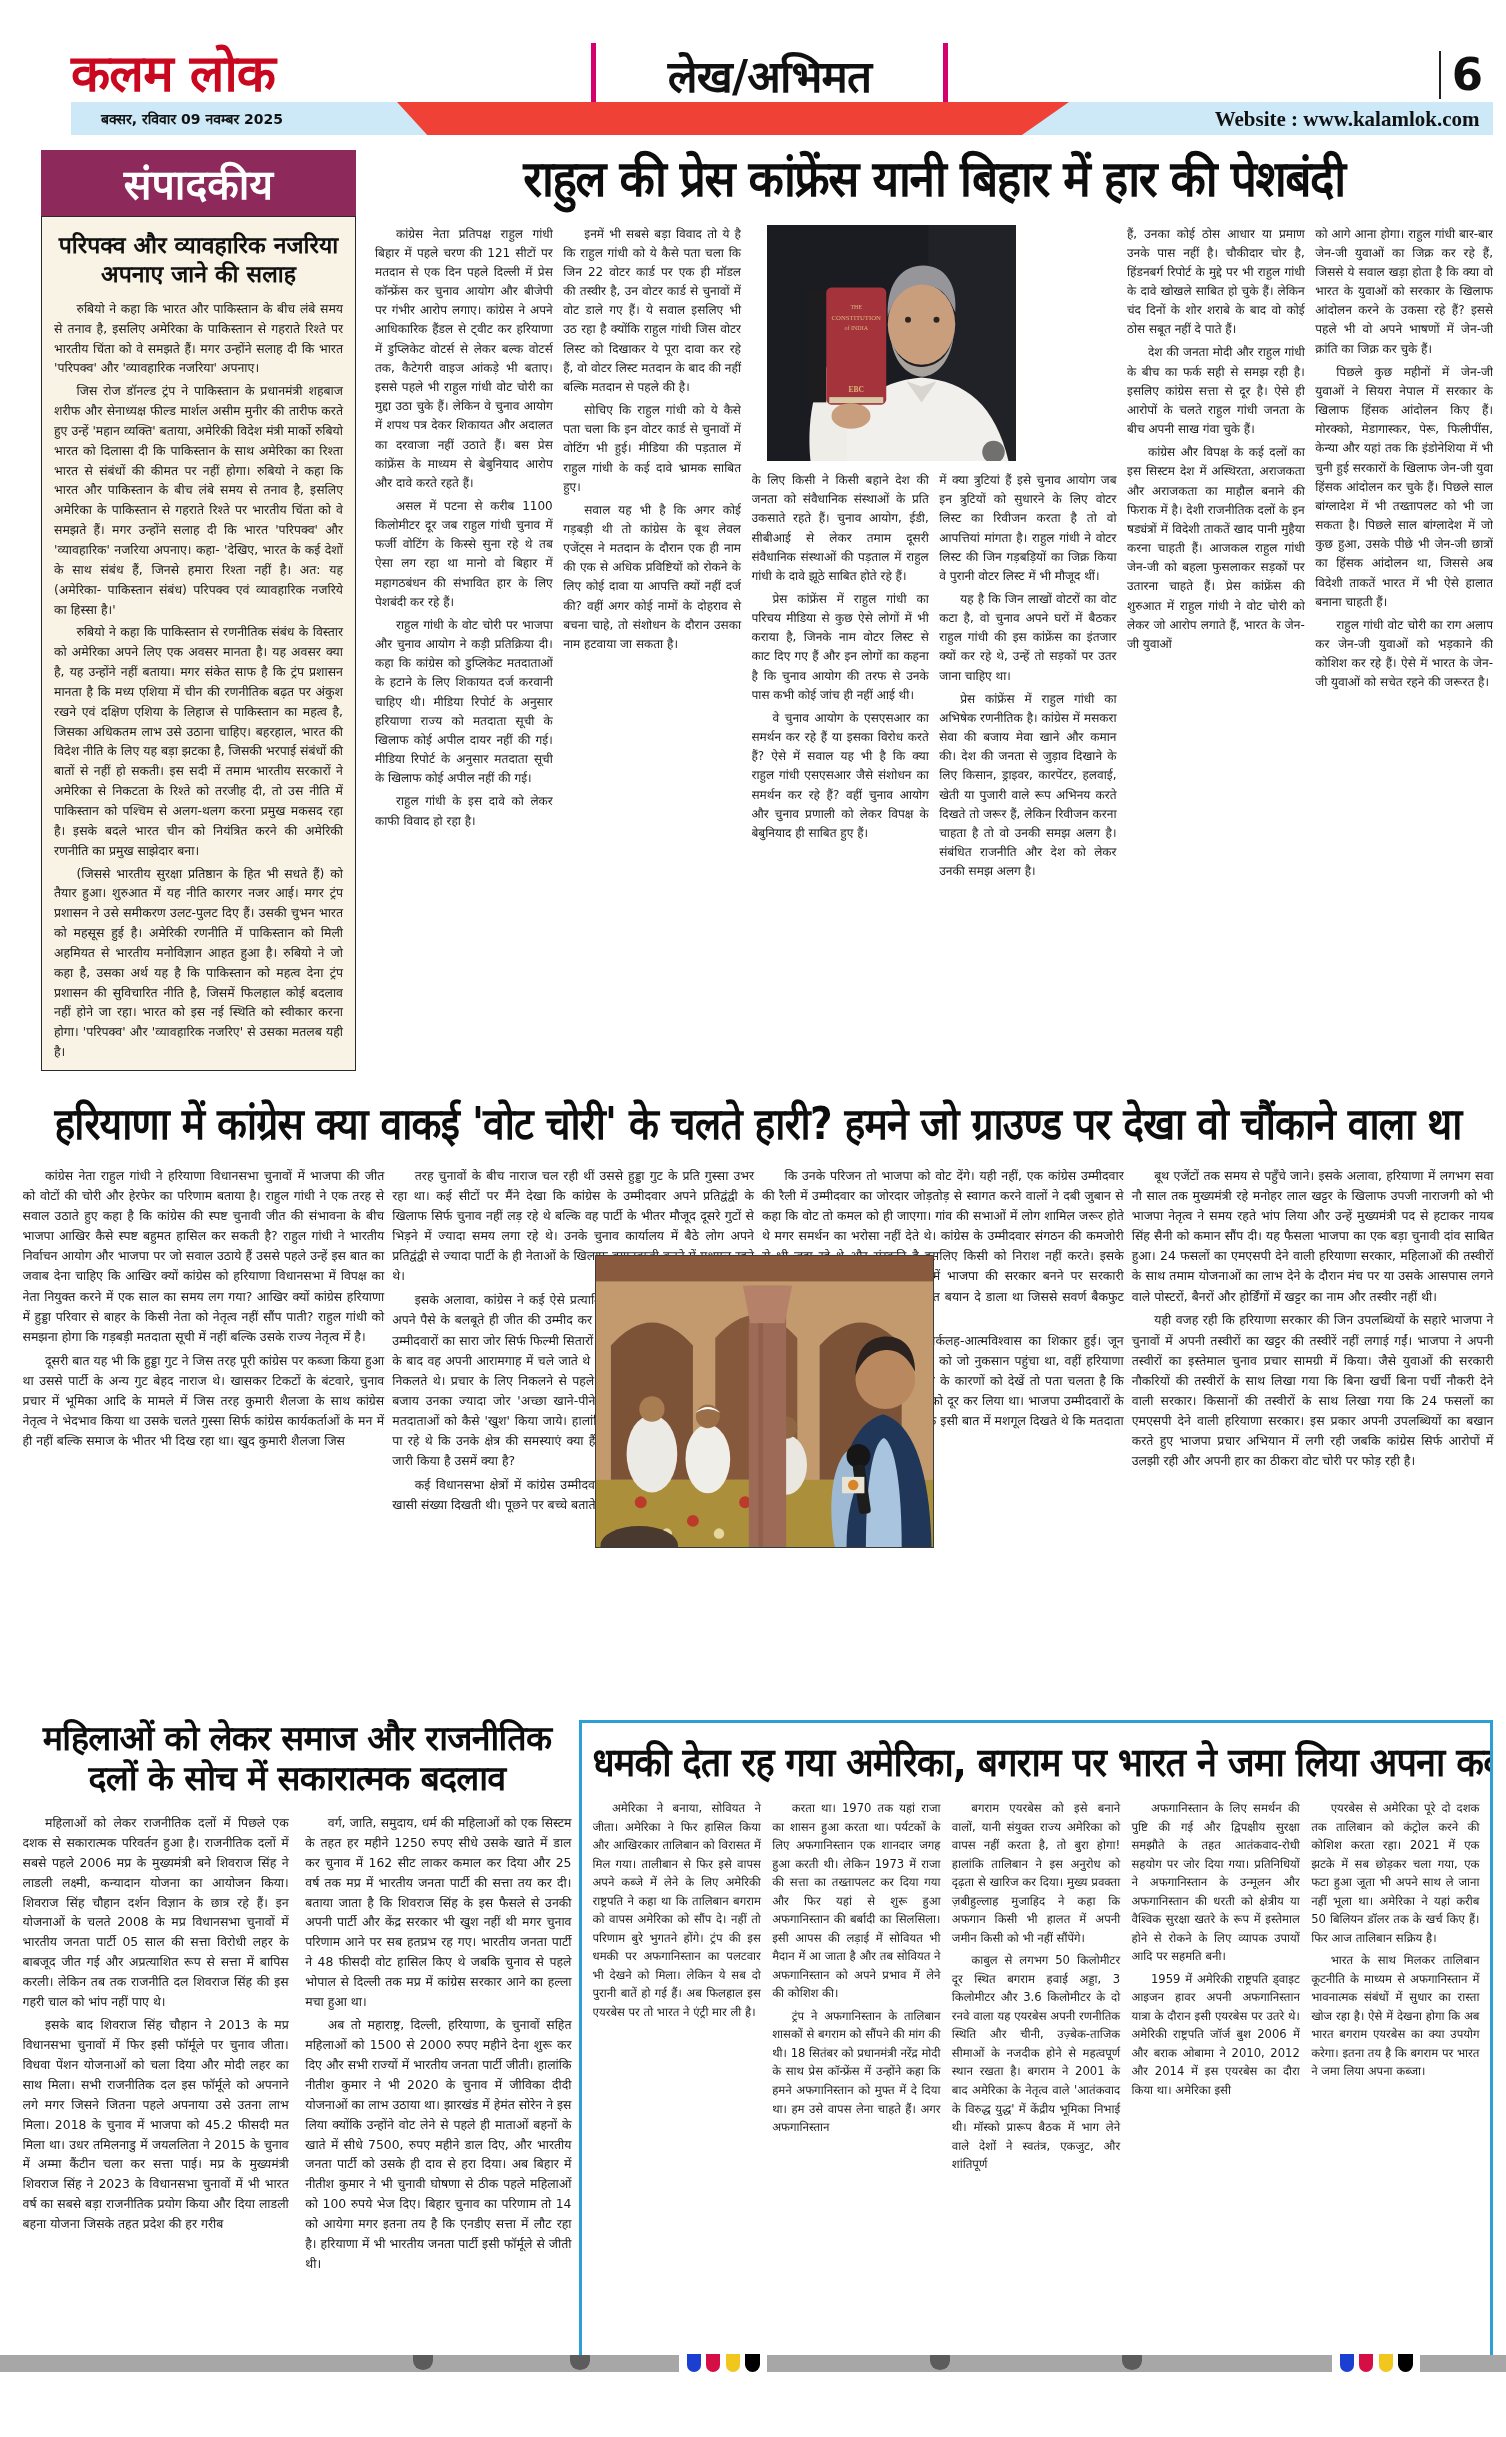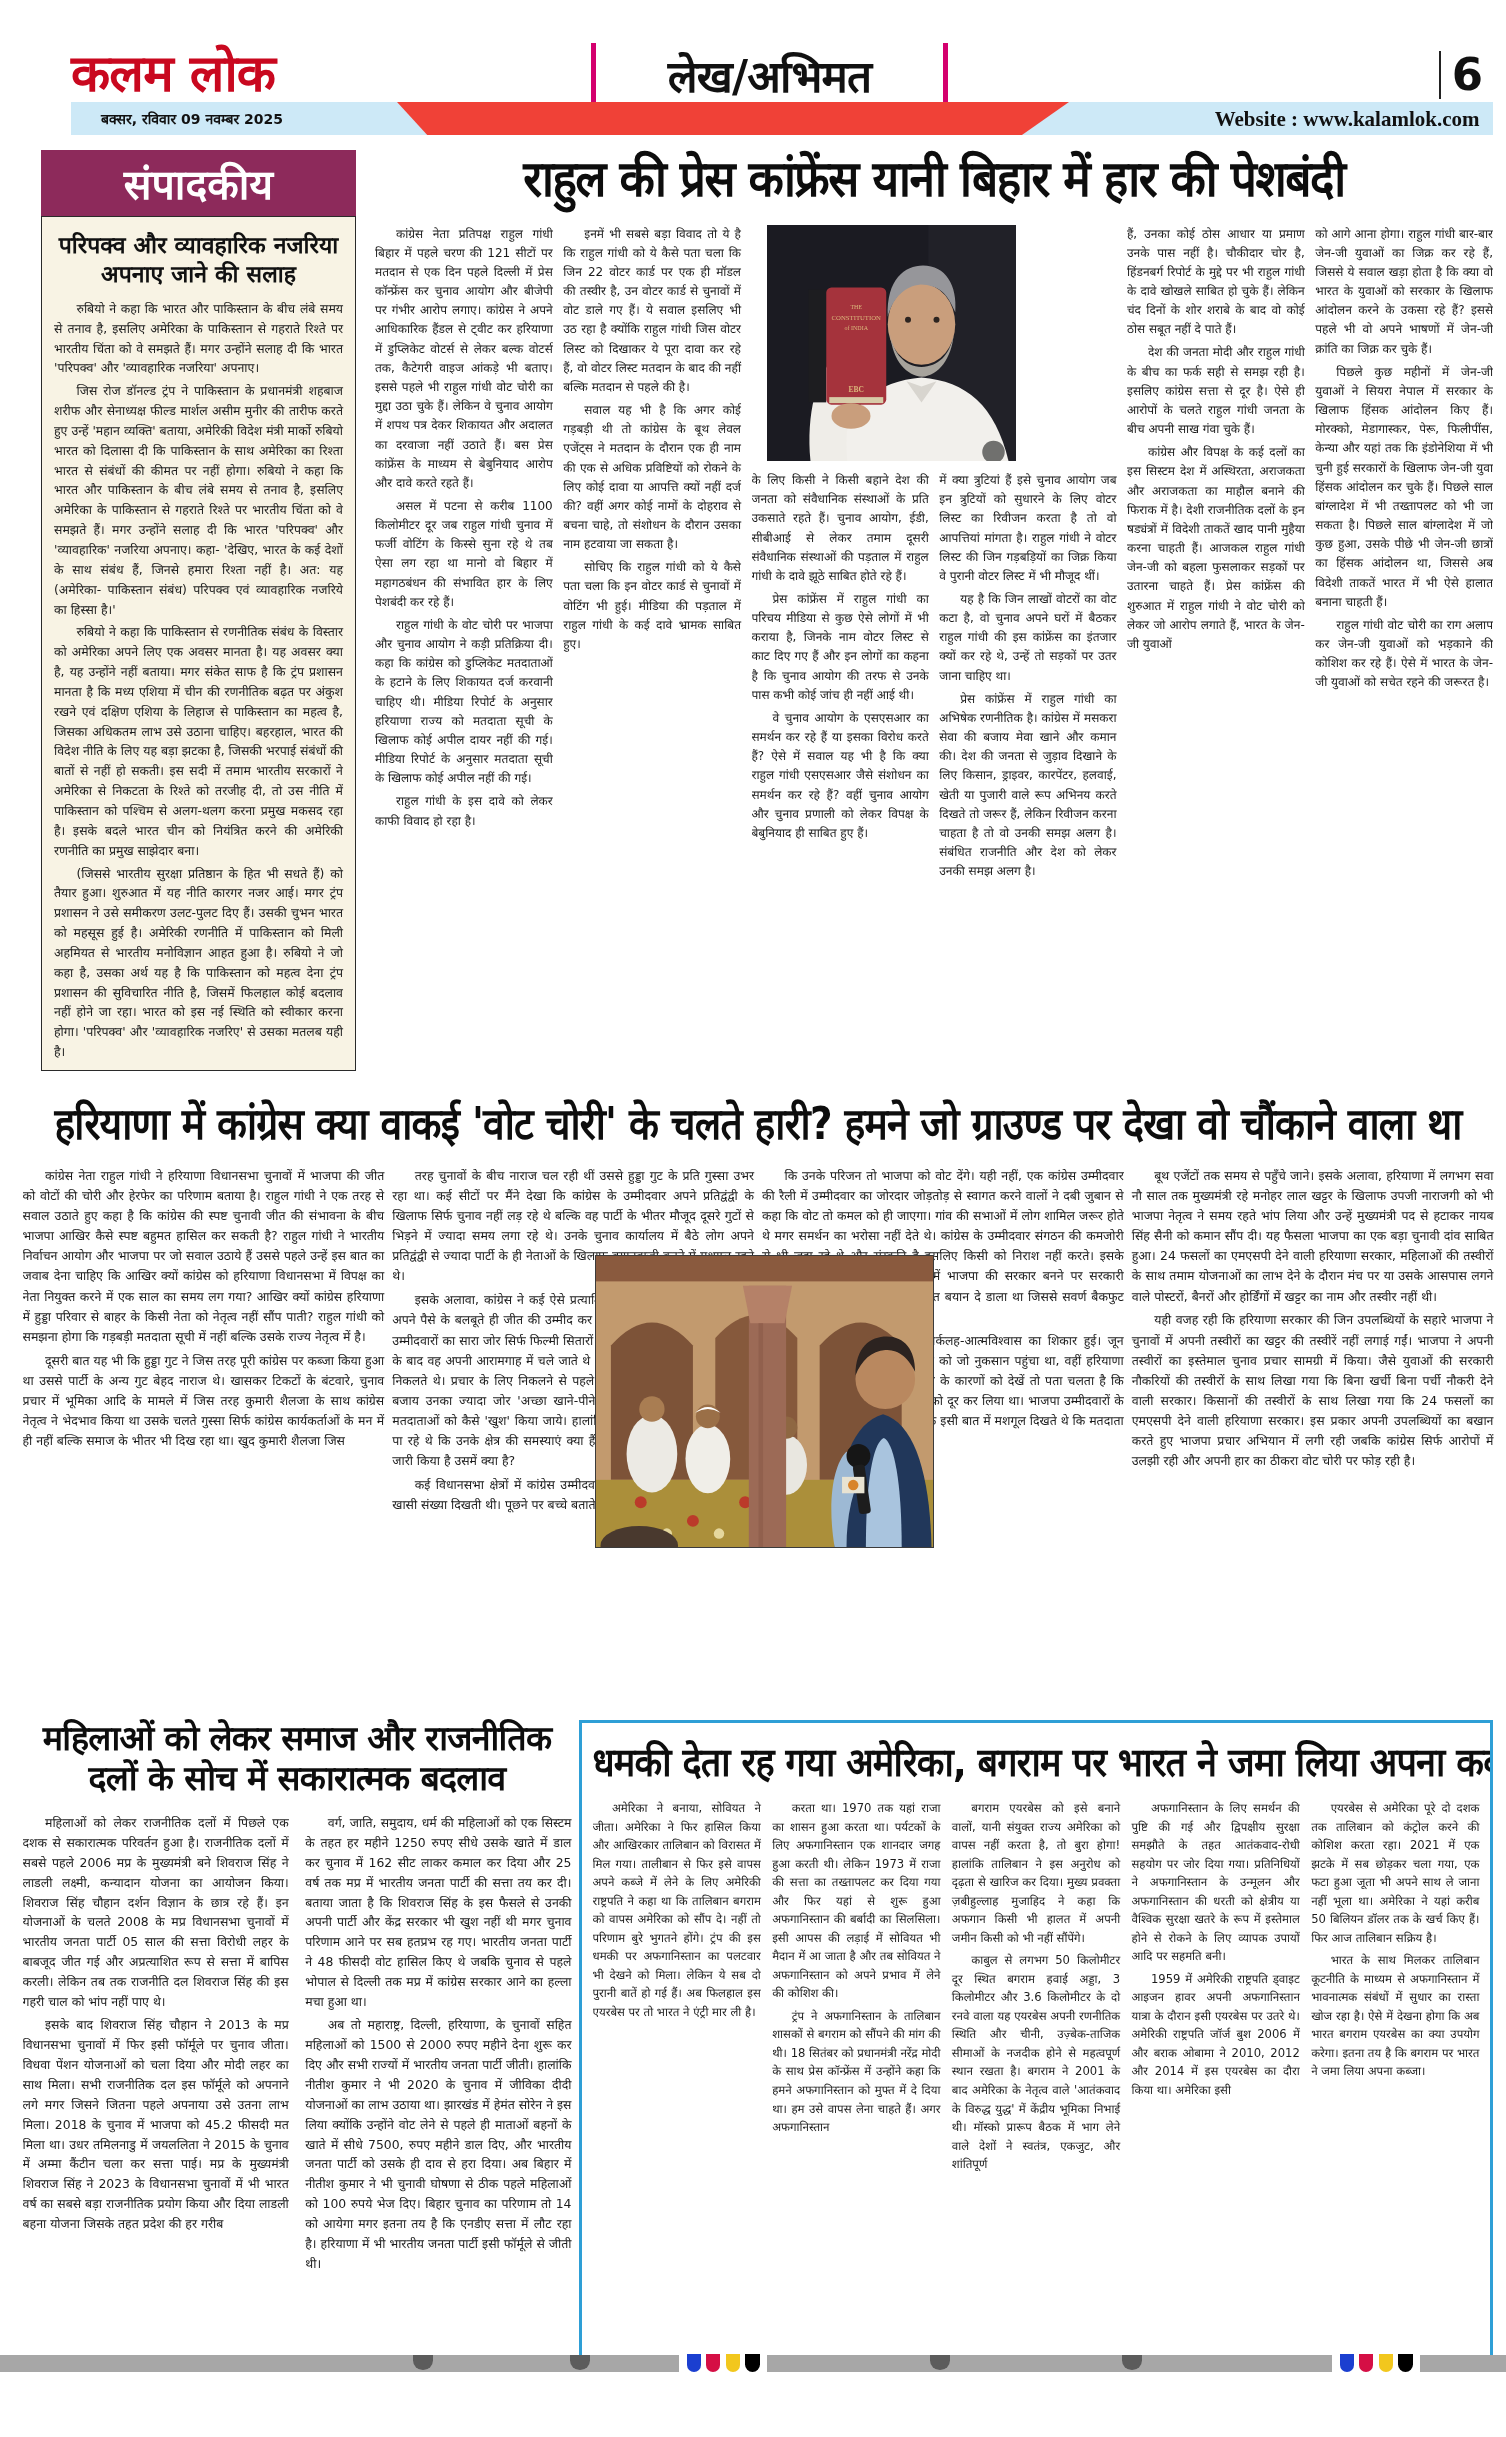--- a/index.html
+++ b/index.html
@@ -103,22 +103,22 @@
     <div class="lead-head">राहुल की प्रेस कांफ्रेंस यानी बिहार में हार की पेशबंदी</div>
     <div class="lead-body">
       <div class="ncol">
         <p>कांग्रेस नेता प्रतिपक्ष राहुल गांधी बिहार में पहले चरण की 121 सीटों पर मतदान से एक दिन पहले दिल्ली में प्रेस कॉन्फ्रेंस कर चुनाव आयोग और बीजेपी पर गंभीर आरोप लगाए। कांग्रेस ने अपने आधिकारिक हैंडल से ट्वीट कर हरियाणा में डुप्लिकेट वोटर्स से लेकर बल्क वोटर्स तक, कैटेगरी वाइज आंकड़े भी बताए। इससे पहले भी राहुल गांधी वोट चोरी का मुद्दा उठा चुके हैं। लेकिन वे चुनाव आयोग में शपथ पत्र देकर शिकायत और अदालत का दरवाजा नहीं उठाते हैं। बस प्रेस कांफ्रेंस के माध्यम से बेबुनियाद आरोप और दावे करते रहते हैं।</p>
         <p>असल में पटना से करीब 1100 किलोमीटर दूर जब राहुल गांधी चुनाव में फर्जी वोटिंग के किस्से सुना रहे थे तब ऐसा लग रहा था मानो वो बिहार में महागठबंधन की संभावित हार के लिए पेशबंदी कर रहे हैं।</p>
         <p>राहुल गांधी के वोट चोरी पर भाजपा और चुनाव आयोग ने कड़ी प्रतिक्रिया दी। कहा कि कांग्रेस को डुप्लिकेट मतदाताओं के हटाने के लिए शिकायत दर्ज करवानी चाहिए थी। मीडिया रिपोर्ट के अनुसार हरियाणा राज्य को मतदाता सूची के खिलाफ कोई अपील दायर नहीं की गई। मीडिया रिपोर्ट के अनुसार मतदाता सूची के खिलाफ कोई अपील नहीं की गई।</p>
         <p>राहुल गांधी के इस दावे को लेकर काफी विवाद हो रहा है।</p>
       </div>
       <div class="ncol">
         <p>इनमें भी सबसे बड़ा विवाद तो ये है कि राहुल गांधी को ये कैसे पता चला कि जिन 22 वोटर कार्ड पर एक ही मॉडल की तस्वीर है, उन वोटर कार्ड से चुनावों में वोट डाले गए हैं। ये सवाल इसलिए भी उठ रहा है क्योंकि राहुल गांधी जिस वोटर लिस्ट को दिखाकर ये पूरा दावा कर रहे हैं, वो वोटर लिस्ट मतदान के बाद की नहीं बल्कि मतदान से पहले की है।</p>
+        <p>सोचिए कि राहुल गांधी को ये कैसे पता चला कि इन वोटर कार्ड से चुनावों में वोटिंग भी हुई। मीडिया की पड़ताल में राहुल गांधी के कई दावे भ्रामक साबित हुए।</p>
         <p>सवाल यह भी है कि अगर कोई गड़बड़ी थी तो कांग्रेस के बूथ लेवल एजेंट्स ने मतदान के दौरान एक ही नाम की एक से अधिक प्रविष्टियों को रोकने के लिए कोई दावा या आपत्ति क्यों नहीं दर्ज की? वहीं अगर कोई नामों के दोहराव से बचना चाहे, तो संशोधन के दौरान उसका नाम हटवाया जा सकता है।</p>
-        <p>सोचिए कि राहुल गांधी को ये कैसे पता चला कि इन वोटर कार्ड से चुनावों में वोटिंग भी हुई। मीडिया की पड़ताल में राहुल गांधी के कई दावे भ्रामक साबित हुए।</p>
       </div>
       <div class="midblock">
         
         <svg class="photo1" viewBox="0 0 332 314" preserveAspectRatio="none">
           <rect x="0" y="0" width="332" height="314" fill="#1b1b22"></rect>
           <rect x="215" y="0" width="117" height="314" fill="#26262e" opacity="0.55"></rect>
           <path d="M92,314 C104,238 148,208 206,203 C266,208 304,240 322,314 Z" fill="#f2f0ec"></path>
           <path d="M186,208 L206,236 L226,208 L206,215 Z" fill="#d8d5cf"></path>
           <ellipse cx="206" cy="132" rx="45" ry="54" fill="#c99e7c"></ellipse>
           <path d="M161,122 C159,72 184,54 208,54 C238,54 254,80 251,116 C240,90 229,80 205,79 C184,81 168,96 161,122 Z" fill="#96969a"></path>

